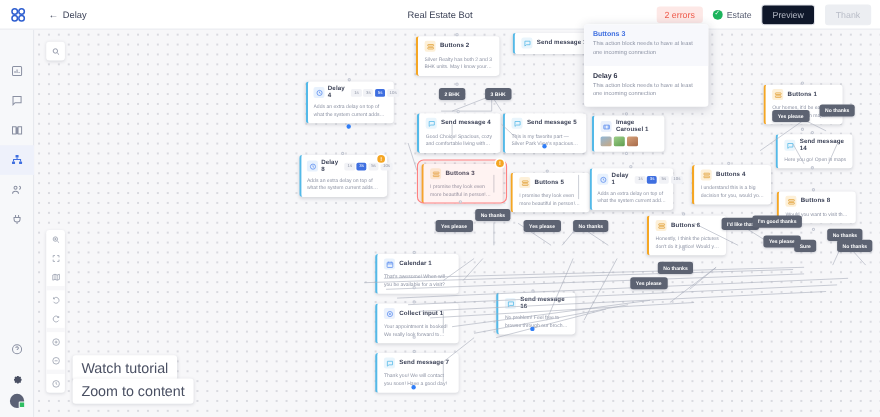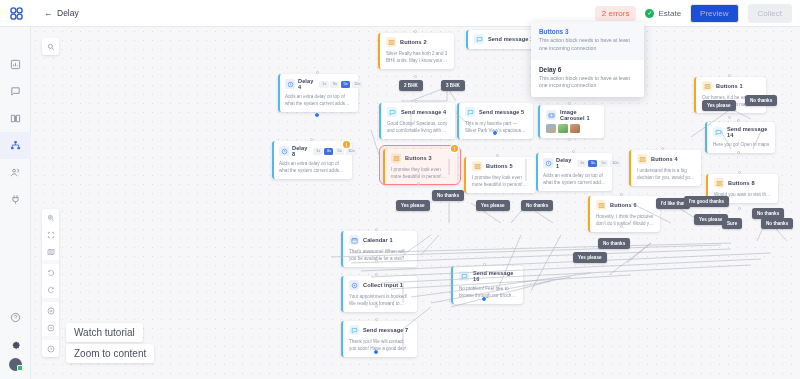--- a/index.html
+++ b/index.html
@@ -40,21 +40,21 @@
   .saved {
     display:flex; align-items:center; gap:4px; font-size:8px; color:#5b6175;
   }
   .saved-check {
     width:9px; height:9px; border-radius:50%; background:#1cb35c;
     display:flex; align-items:center; justify-content:center;
     color:#fff; font-size:6px; line-height:1;
   }
   .btn-outline {
     font-size:8px; color:#b4b8c4; border:1px solid #e3e5eb;
-    background:#1d4ed8; border-radius:3px; padding:4px 9px; cursor:pointer;
+    background:#0f172a; border-radius:3px; padding:4px 9px; cursor:pointer;
   }
   .btn-disabled {
     font-size:8px; color:#b9bdc8; background:#eceef2; border:1px solid #eceef2;
     border-radius:3px; padding:4px 9px; cursor:default;
   }
 
   
   .rail {
     position:absolute; left:0; top:27px; width:31px; height:352px;
     background:#f7f8fa; border-right:1px solid #e7e9ee;
@@ -101,21 +101,21 @@
   }
   .tool-btn {
     width:17px; height:17px; display:flex; align-items:center; justify-content:center;
     color:#9aa0b0; cursor:pointer;
   }
   .tool-gap { height:4px; background:#f7f7f9; }
 
   .ctl-btn {
     position:absolute; background:#fff; border-radius:3px;
     box-shadow:0 1px 3px rgba(30,35,60,.13);
-    font-size:10px; color:#4a5063; padding:4px 8px; cursor:pointer;
+    font-size:13px; color:#4a5063; padding:4px 8px; cursor:pointer;
     white-space:nowrap;
   }
 
   
   .node {
     position:absolute; background:#fff; border-radius:3px;
     box-shadow:0 1px 3px rgba(30,35,60,.14);
     padding:4px 5px 5px 6px; overflow:hidden;
   }
   .node.accent-blue { border-left:2px solid #53b9e8; }
@@ -215,28 +215,29 @@
             <circle cx="17" cy="7" r="4"></circle>
           <circle cx="7" cy="17" r="4"></circle>
             <circle cx="17" cy="17" r="4"></circle>
         </g>
       </svg>
     </div>
     <div class="back-btn">
       <span class="back-arrow">←</span>
       <span>Delay</span>
     </div>
+    <div class="bot-title">Real Estate Bot</div>
     <div class="top-right">
       <div class="errors-badge">2 errors</div>
       <div class="saved">
         <span class="saved-check">✓</span>
         <span>Estate</span>
       </div>
       <div class="btn-outline">Preview</div>
-      <div class="btn-disabled">Collect</div>
+      <div class="btn-disabled">Thank</div>
     </div>
   </div>
 
   <div class="err-pop">
     <div class="err-item hl">
       <div class="err-t blue">Buttons 3</div>
       <div class="err-d">This action block needs to have at least one incoming connection</div>
     </div>
     <div class="err-item">
       <div class="err-t dark">Delay 6</div>

